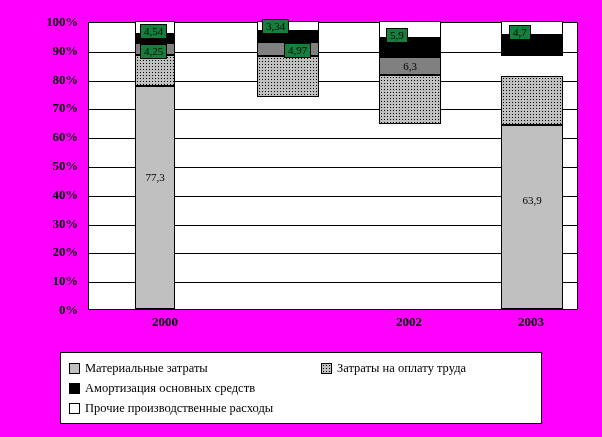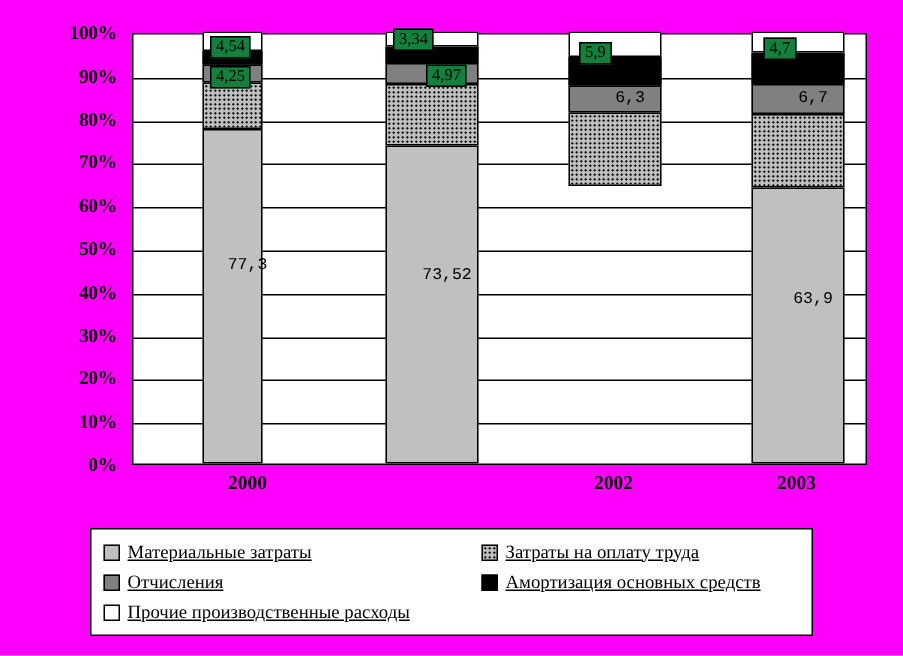--- a/index.html
+++ b/index.html
@@ -83,22 +83,21 @@
     border: 1px solid #000000;
     overflow: visible;
   }
   .seg-label {
     position: absolute;
     left: 0;
     width: 100%;
     text-align: center;
     font-size: 11px;
     color: #000000;
-    font-family: Liberation Mono, monospace;
-    margin-left: 10px;
+    font-family: Liberation Serif, serif;
   }
   
   .fill-material {
     background-color: #C0C0C0;
   }
   .fill-labor {
     background-color: #C0C0C0;
     background-image:
       radial-gradient(#000000 0.6px, transparent 0.7px);
     background-size: 3px 3px;
@@ -132,21 +131,20 @@
     height: 72px;
     background: #FFFFFF;
     border: 1px solid #000000;
     box-sizing: border-box;
     padding: 5px 8px;
   }
   .legend-row {
     display: flex;
     height: 20px;
     align-items: flex-end;
-    text-decoration: underline;
   }
   .legend-item {
     display: flex;
     align-items: center;
     height: 20px;
   }
   .legend-item.col1 { width: 252px; }
   .legend-item.col2 { width: 210px; }
   .swatch {
     width: 11px;
@@ -197,46 +195,40 @@
       <div class="seg fill-material" style="bottom:0px;      height:222.6px;">
         <span class="seg-label" style="top:84px;">77,3</span>
       </div>
       <div class="seg fill-labor" style="bottom:222.6px;  height:31.7px;"></div>
       <div class="seg fill-deductions" style="bottom:254.3px;  height:12.2px;"></div>
       <div class="seg fill-amort" style="bottom:266.5px;  height:8.4px;"></div>
       <div class="seg fill-other" style="bottom:274.9px;  height:13.1px;"></div>
     </div>
 
     <div class="bar" style="left:168px; width:62px; height:288px;">
-      <div class="seg fill-material" style="bottom:0px;      height:211.7px;">
-        <span class="seg-label" style="top:80px;">73,52</span>
-      </div>
       <div class="seg fill-labor" style="bottom:211.7px;  height:40.9px;"></div>
       <div class="seg fill-deductions" style="bottom:252.6px;  height:14.3px;"></div>
       <div class="seg fill-amort" style="bottom:266.9px;  height:11.5px;"></div>
       <div class="seg fill-other" style="bottom:278.4px;  height:9.6px;"></div>
     </div>
 
     <div class="bar" style="left:290px; width:62px; height:288px;">
       <div class="seg fill-labor" style="bottom:184.6px;  height:49.8px;"></div>
       <div class="seg fill-deductions" style="bottom:234.4px;  height:18.1px;">
         <span class="seg-label" style="top:2px;">6,3</span>
       </div>
       <div class="seg fill-amort" style="bottom:252.5px;  height:18.4px;"></div>
       <div class="seg fill-other" style="bottom:270.9px;  height:17.1px;"></div>
     </div>
 
     <div class="bar" style="left:412px; width:62px; height:288px;">
       <div class="seg fill-material" style="bottom:0px;      height:184.0px;">
         <span class="seg-label" style="top:68px;">63,9</span>
       </div>
       <div class="seg fill-labor" style="bottom:184.0px;  height:49.5px;"></div>
-      <div class="seg fill-deductions" style="bottom:233.5px;  height:19.3px;">
-        <span class="seg-label" style="top:3px;">6,7</span>
-      </div>
       <div class="seg fill-amort" style="bottom:252.8px;  height:21.6px;"></div>
       <div class="seg fill-other" style="bottom:274.4px;  height:13.6px;"></div>
     </div>
   </div>
 
   <div class="callout" style="left:140px; top:24px;">4,54</div>
   <div class="callout" style="left:262px; top:19px;">3,34</div>
   <div class="callout" style="left:386px; top:28px;">5,9</div>
   <div class="callout" style="left:509px; top:25px;">4,7</div>
 
@@ -255,24 +247,20 @@
       <div class="legend-item col1">
         <span class="swatch fill-material"></span>
         <span class="legend-text">Материальные затраты</span>
       </div>
       <div class="legend-item col2">
         <span class="swatch fill-labor"></span>
         <span class="legend-text">Затраты на оплату труда</span>
       </div>
     </div>
     <div class="legend-row">
-      <div class="legend-item col1">
-        <span class="swatch fill-deductions"></span>
-        <span class="legend-text">Отчисления</span>
-      </div>
       <div class="legend-item col2">
         <span class="swatch fill-amort"></span>
         <span class="legend-text">Амортизация основных средств</span>
       </div>
     </div>
     <div class="legend-row">
       <div class="legend-item col1" style="width:400px;">
         <span class="swatch fill-other"></span>
         <span class="legend-text">Прочие производственные расходы</span>
       </div>

